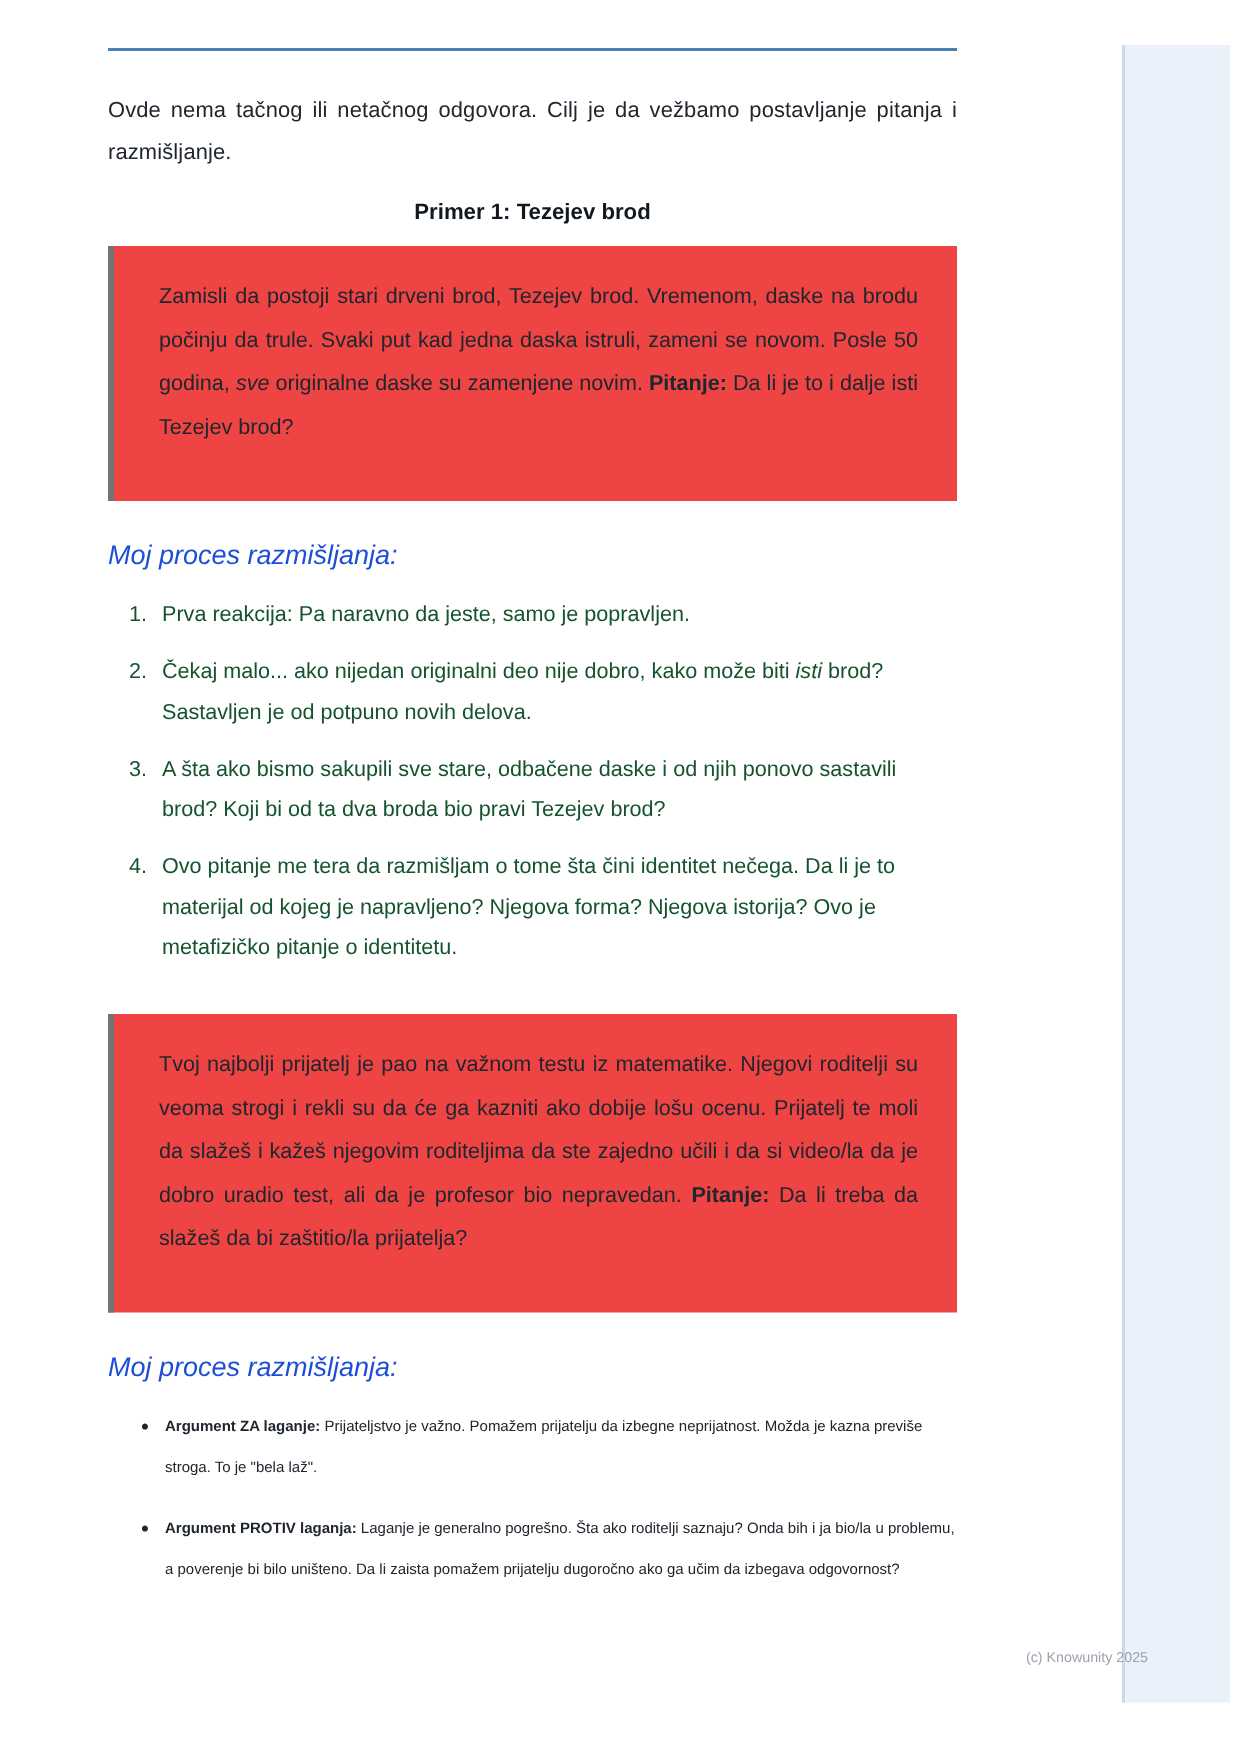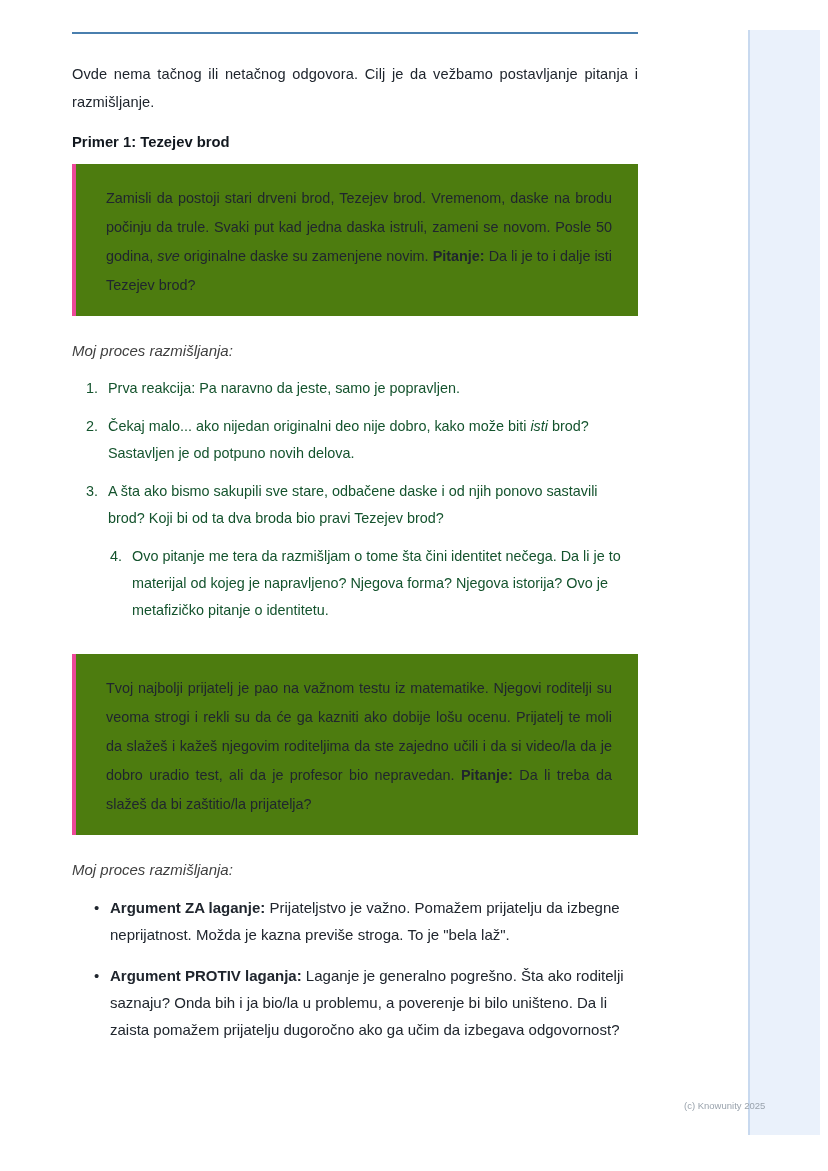--- a/index.html
+++ b/index.html
@@ -72,65 +72,66 @@
     text-align: justify;
     color: #20262e;
     letter-spacing: 0.1px;
   }
 
   h3.section-heading {
     font-size: 14.8px;
     font-weight: bold;
     margin: 0 0 14px 0;
     color: #12181f;
+    text-align: center;
   }
 
   .quote-box {
-    background: #4d7c0f;
-    border-left: 4px solid #ec4899;
-    padding: 20px 26px 16px 30px;
+    background: #ef4444;
+    border-left: 4px solid #737373;
+    padding: 20px 26px 34px 30px;
     margin: 0 0 26px 0;
   }
   .quote-box p {
     margin: 0;
     font-size: 14.4px;
     line-height: 29px;
     text-align: justify;
     color: #20262e;
   }
   .quote-box .italic { font-style: italic; }
   .quote-box .bold { font-weight: bold; }
 
   .process-label {
     font-style: italic;
-    font-size: 15px;
+    font-size: 18px;
     margin: 0 0 16px 0;
-    color: #404040;
+    color: #1d4ed8;
   }
 
   ol.numbered {
     margin: 0 0 22px 0;
     padding-left: 30px;
   }
   ol.numbered > li {
     font-size: 14.4px;
     line-height: 27px;
     margin-bottom: 11px;
     color: #14532d;
     padding-left: 6px;
   }
-  ol.numbered > li:last-child { margin-bottom: 0; margin-left: 24px; }
+  ol.numbered > li:last-child { margin-bottom: 0; }
 
   ul.bulleted {
     margin: 0 0 10px 0;
     padding-left: 22px;
     list-style: none;
   }
   ul.bulleted > li {
-    font-size: 15px;
+    font-size: 10px;
     line-height: 27px;
     margin-bottom: 14px;
     color: #20262e;
     position: relative;
     padding-left: 16px;
   }
   ul.bulleted > li::before {
     content: "\2022";
     position: absolute;
     left: 0;

